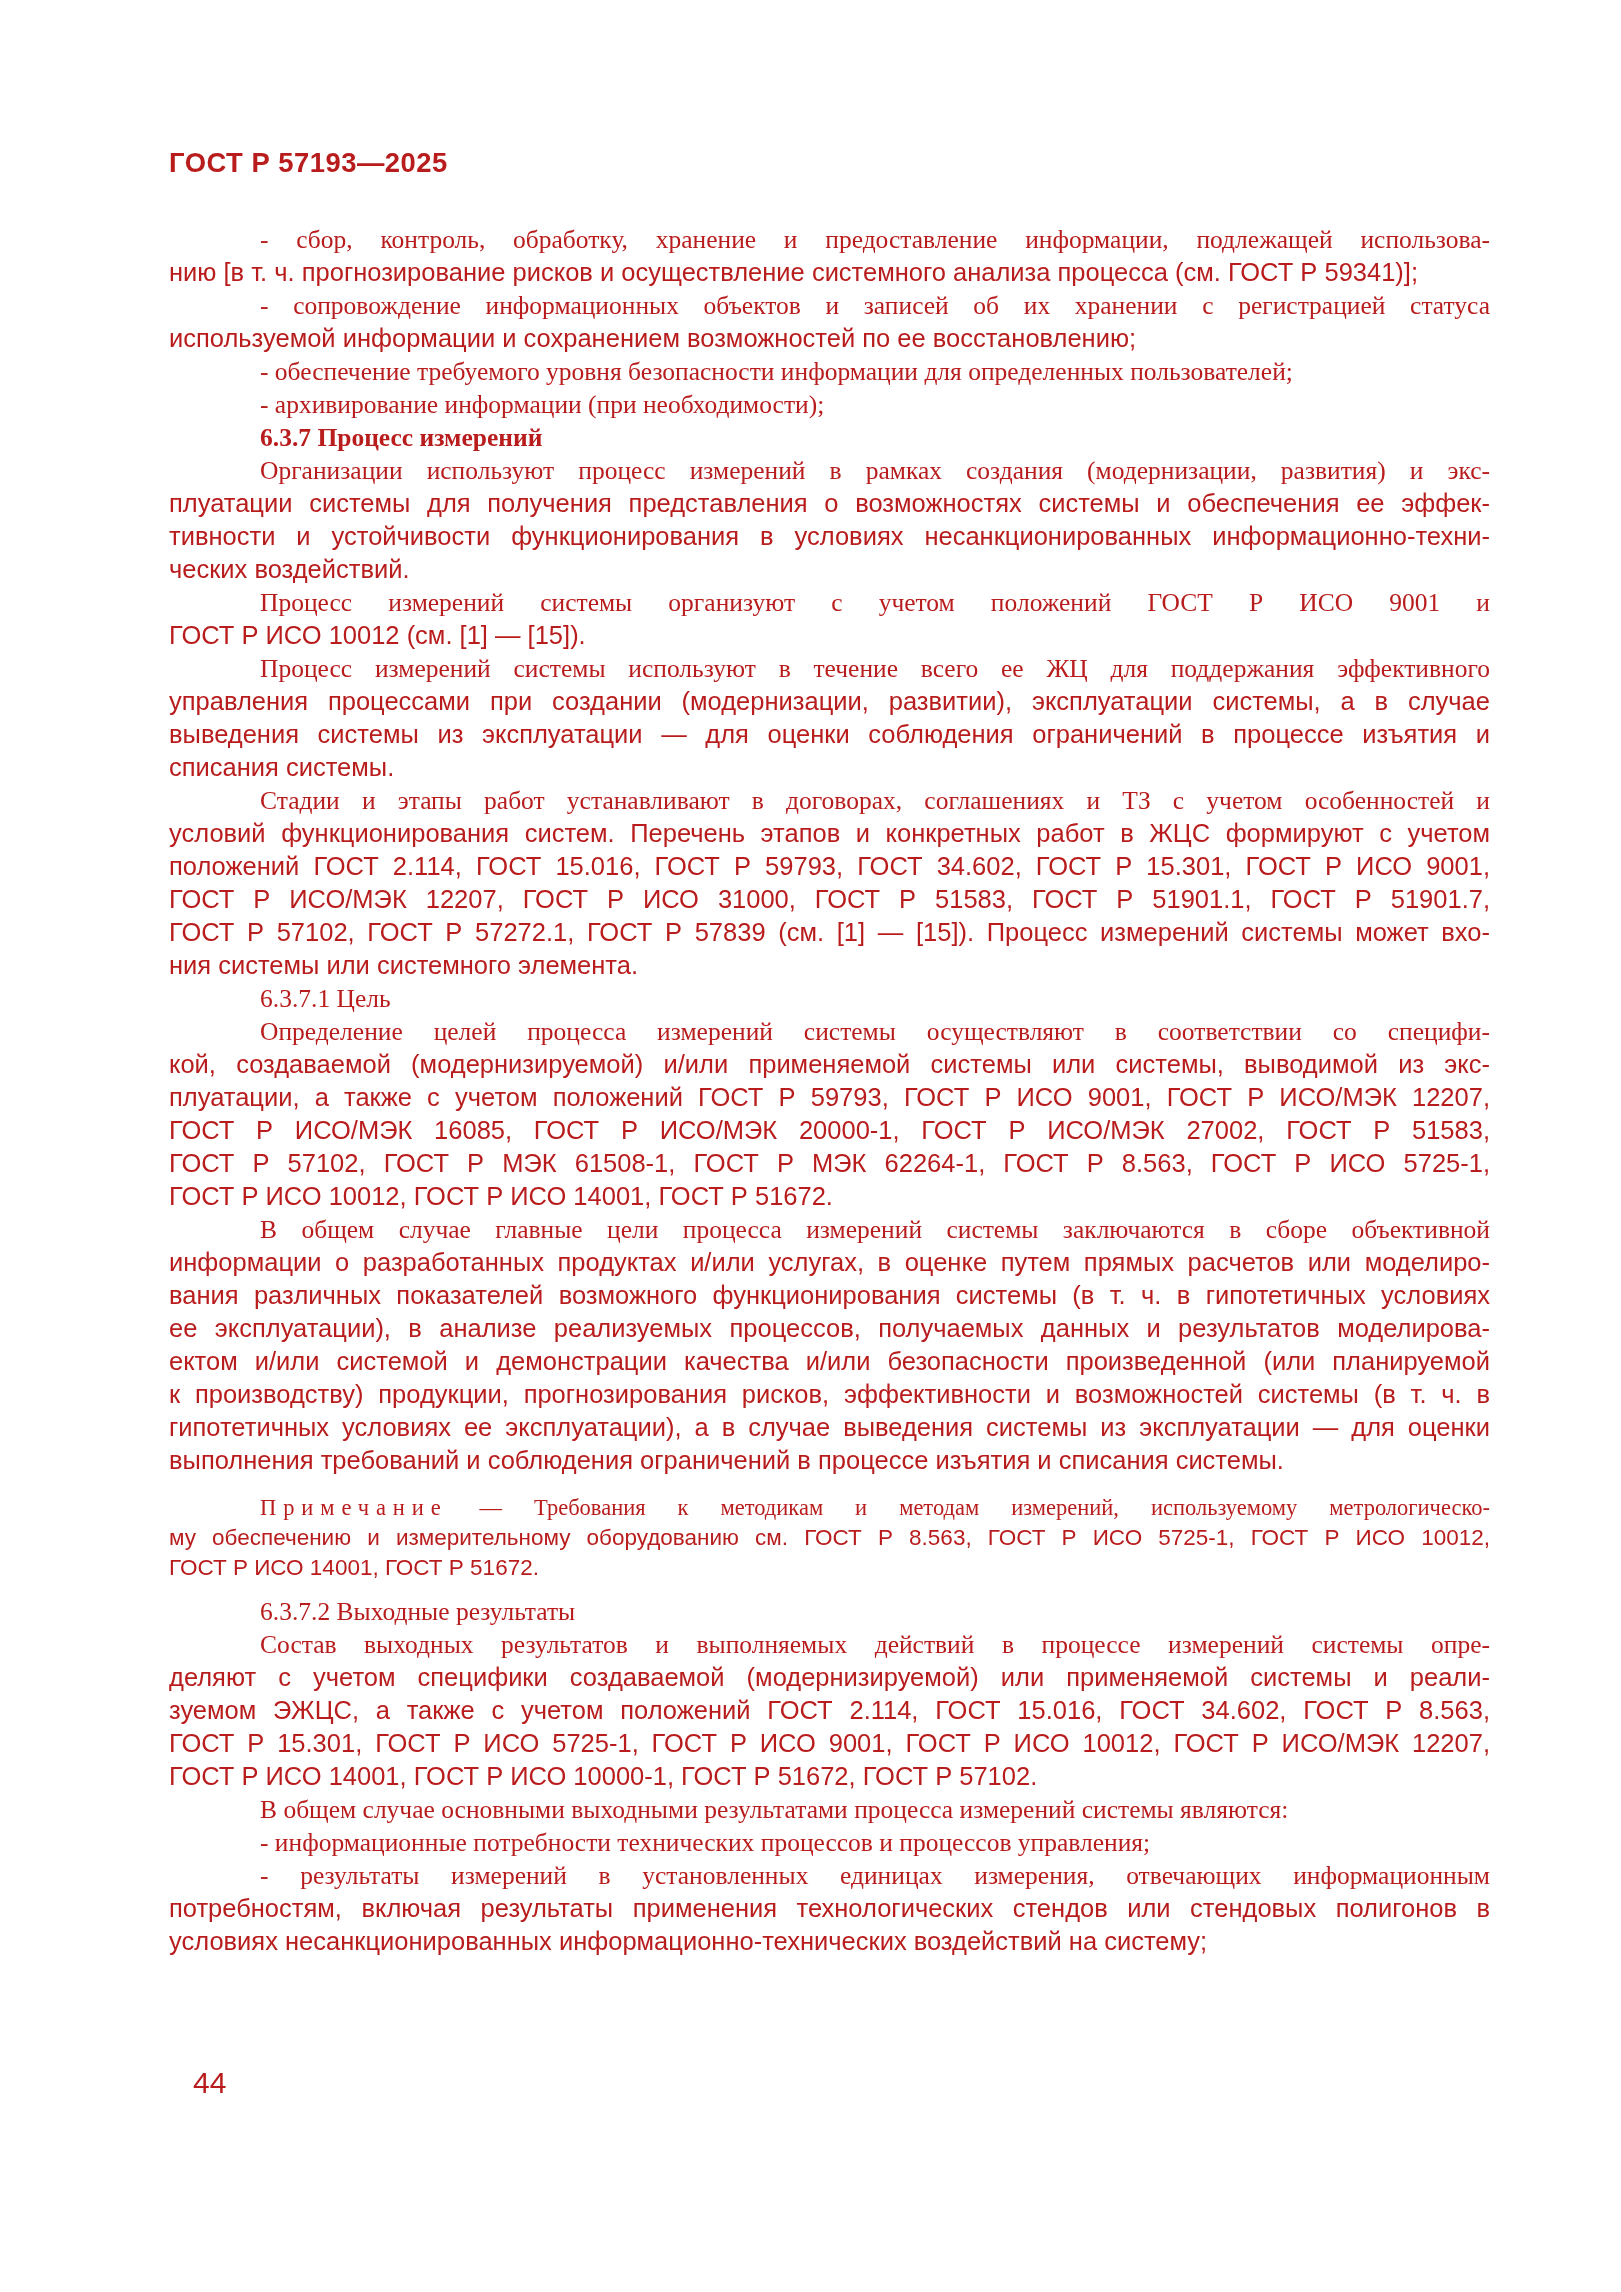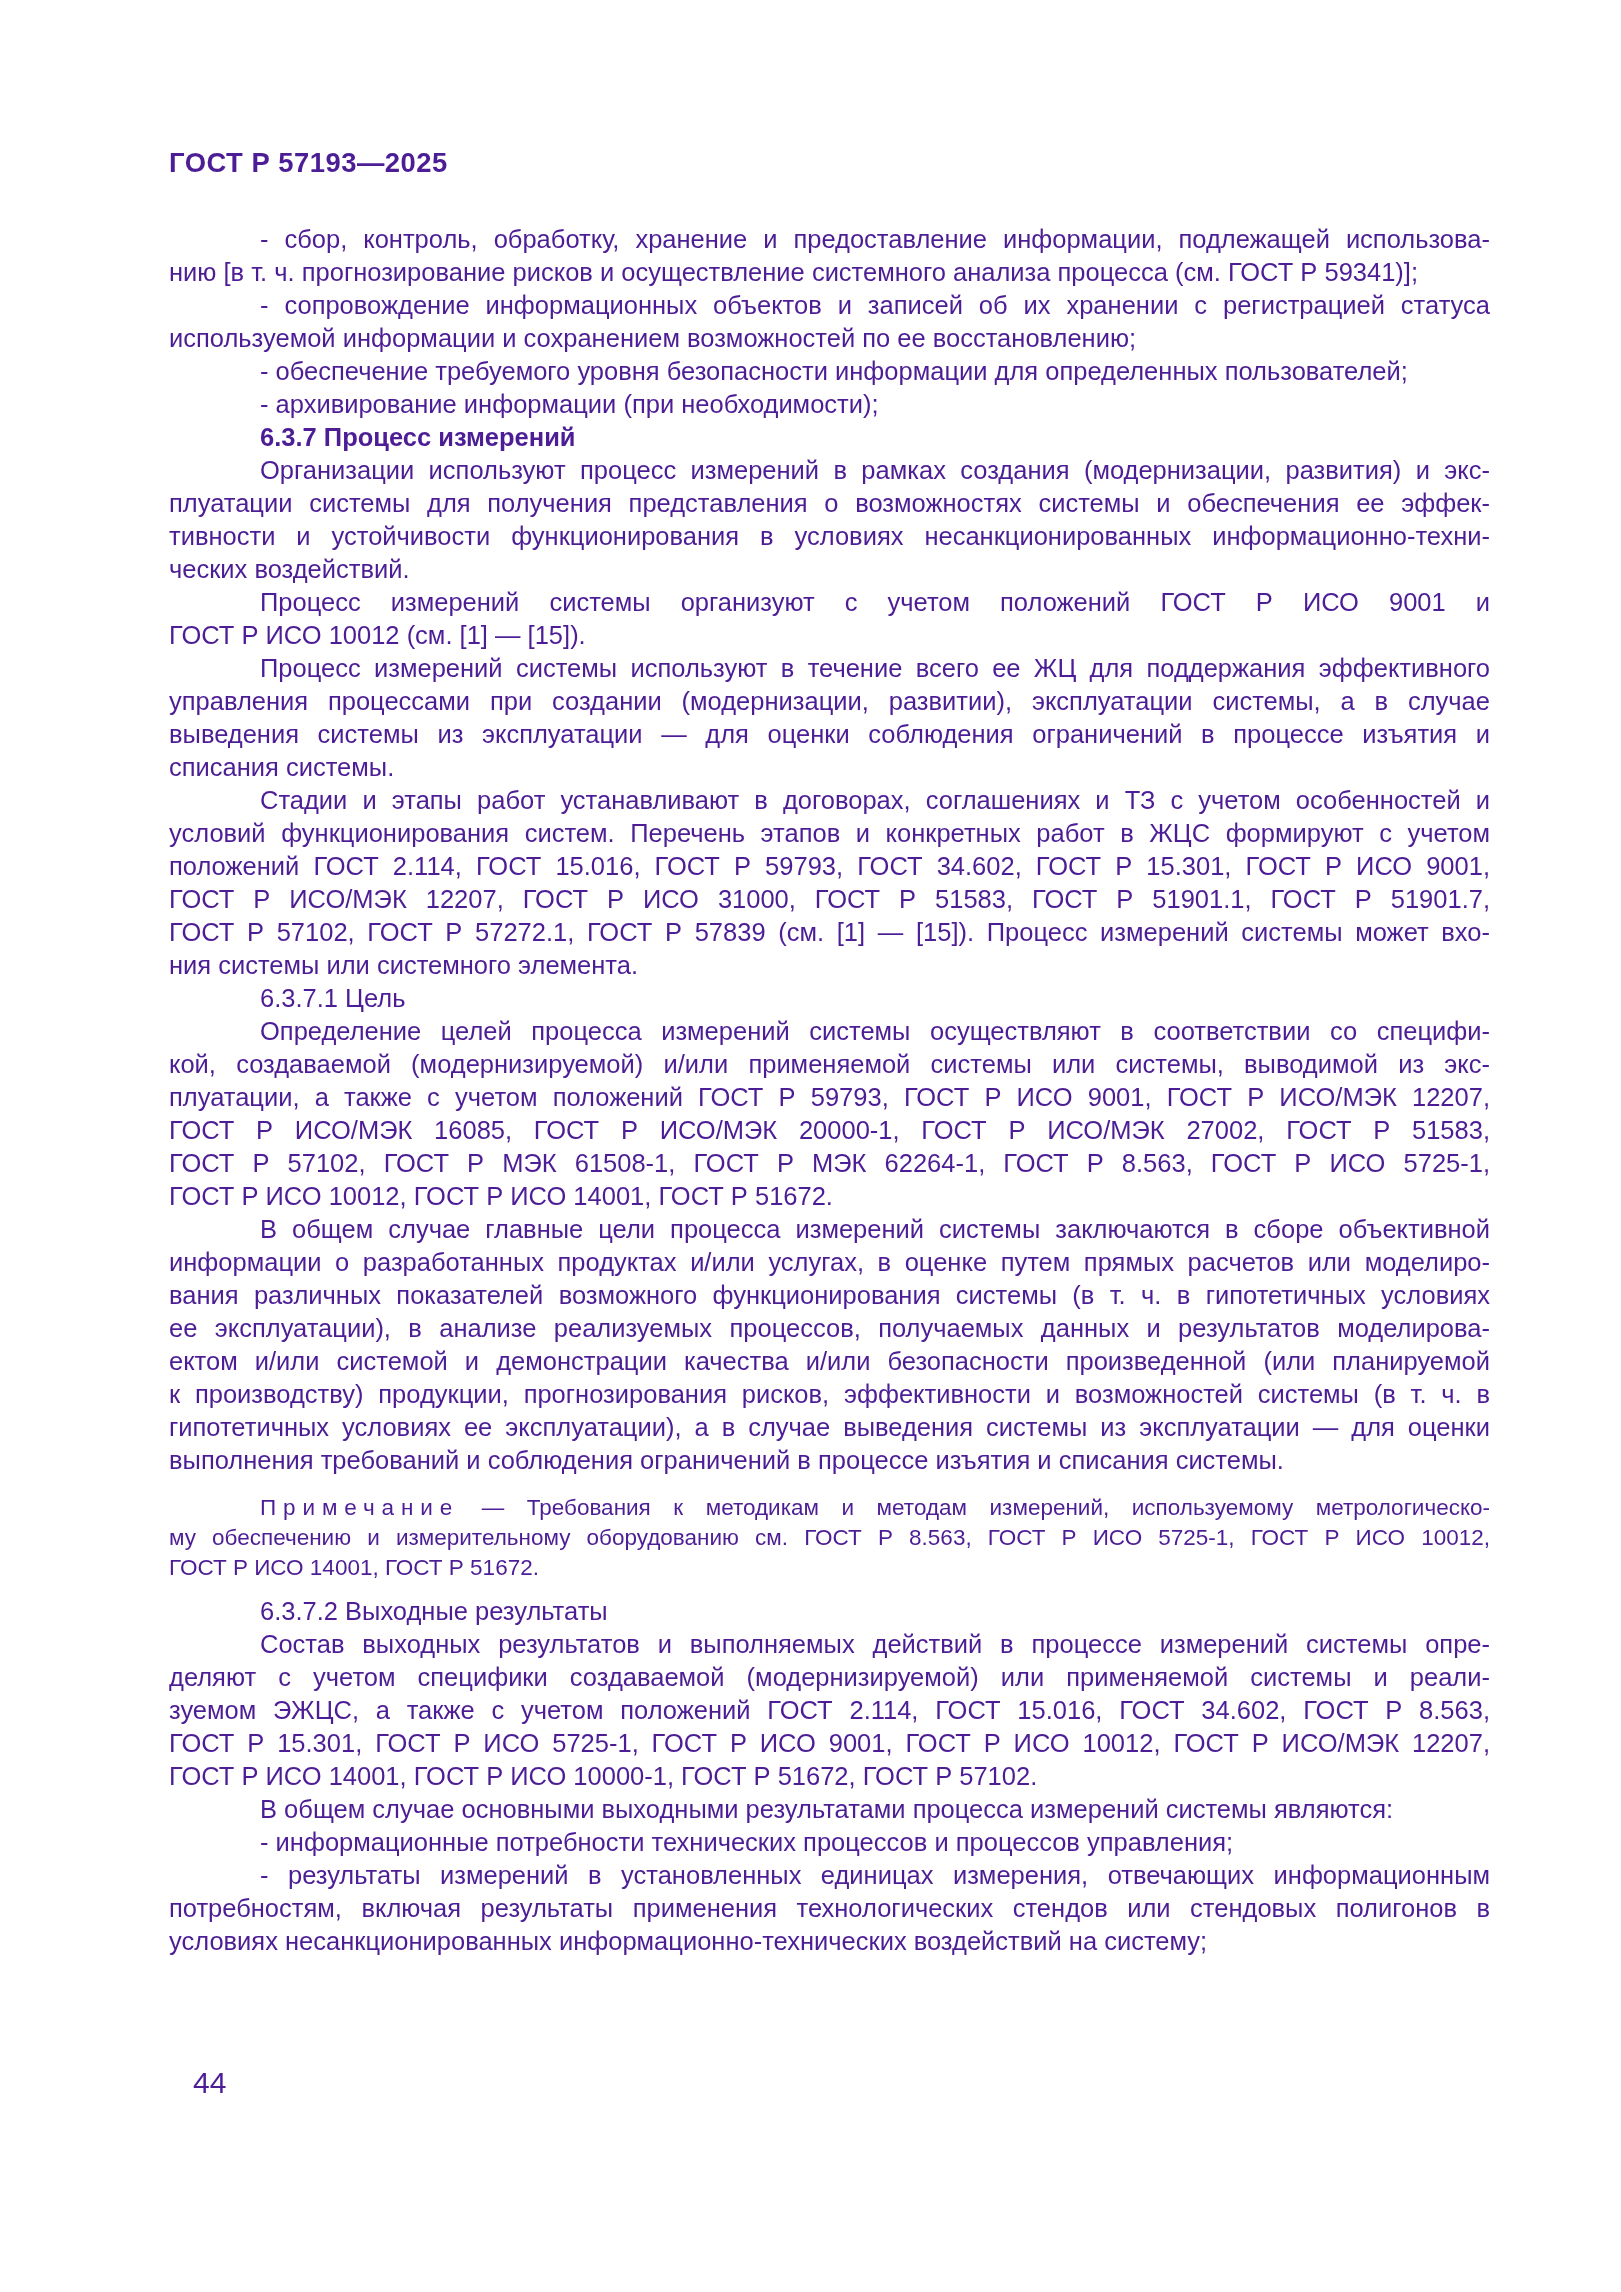--- a/index.html
+++ b/index.html
@@ -2,41 +2,41 @@
 <html lang="ru"><head>
 <meta charset="utf-8">
 <style>
   html,body { margin:0; padding:0; background:#e8e8e8; }
   .page {
     position:relative;
     width:1621px; height:2293px;
     margin:0 auto;
     background:#ffffff;
     font-family:"Liberation Sans", sans-serif;
-    color:#4c1d95;
+    color:#b91c1c;
     overflow:hidden;
   }
   .doc-header {
     position:absolute;
     left:169px; top:147px;
     font-size:27.4px; font-weight:bold;
     letter-spacing:0.5px;
     white-space:nowrap;
   }
   .textblock {
     position:absolute;
     left:169px; top:223px;
     width:1321px;
     font-size:25.5px;
     line-height:33px;
   }
   .ln { text-align:left; }
   .jl { text-align:justify; text-align-last:justify; text-justify:inter-word; }
   .last { text-align:right; text-align-last:left; }
-  .ind { text-indent:91px; }
+  .ind { text-indent:91px;font-family:Liberation Serif, serif; }
   .bold { font-weight:bold; }
   .note {
     font-size:22.5px;
     line-height:30px;
     margin:15.7px 0 12.7px 0;
   }
   .note-label { letter-spacing:6.9px; }
   .page-num {
     position:absolute;
     left:193px; top:2066px;

